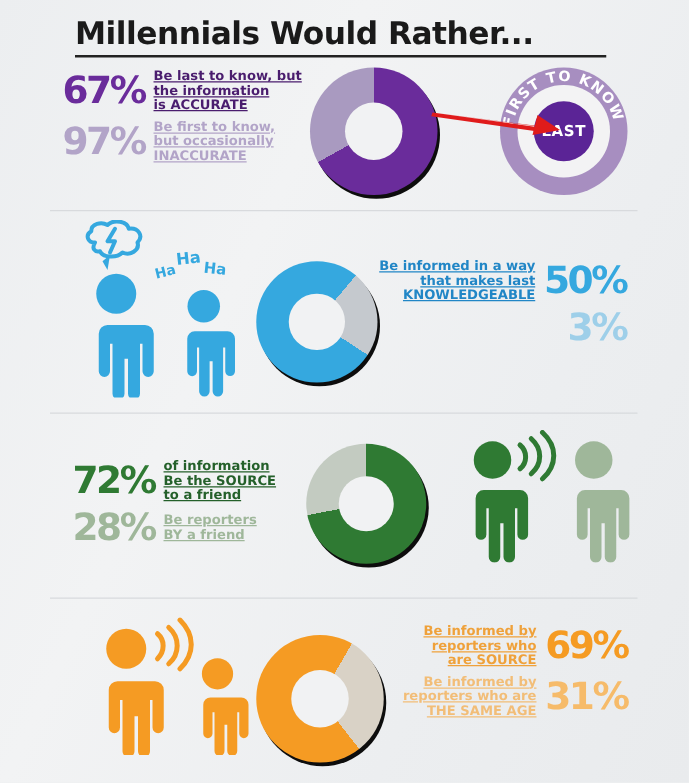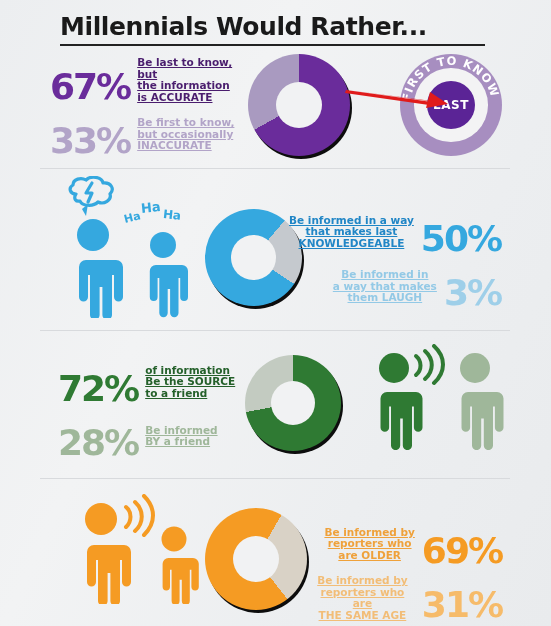--- a/index.html
+++ b/index.html
@@ -26,28 +26,28 @@
 
   
   .row{position:absolute;left:0;width:551px;}
 
   
   .pct-block{position:absolute;}
   .pct-line{display:flex;align-items:center;}
   .pct-line.right{justify-content:flex-end;}
   .pct{
     font-family:"DejaVu Sans","Liberation Sans",sans-serif;
-    font-weight:bold;font-size:36px;line-height:0.95;letter-spacing:-2px;margin-top:14px;
+    font-weight:bold;font-size:30px;line-height:0.95;letter-spacing:-2px;
   }
   .lbl{
     font-family:"DejaVu Sans","Liberation Sans",sans-serif;
     font-weight:bold;font-size:10.5px;line-height:11.5px;text-decoration:underline;
   }
   .lbl.l{margin-left:7px;text-align:left;}
-  .lbl.r{margin-right:7px;text-align:center;}
+  .lbl.r{margin-right:7px;text-align:right;}
 
   
   .donut{position:absolute;border-radius:50%;}
   .donut .shadow{
     position:absolute;left:2px;top:3px;right:-2px;bottom:-3px;
     border-radius:50%;background:#0d0d0d;
   }
   .donut .ring{position:absolute;inset:0;border-radius:50%;}
   .donut .hole{
     position:absolute;border-radius:50%;background:#f1f2f3;
@@ -93,21 +93,21 @@
     <div class="pct-block" style="left:50px;top:8px;width:195px">
       <div class="pct-line">
         <div class="pct" style="color:#6a2c9b">67%</div>
         <div class="lbl l" style="color:#4a1d6e">
           <div>Be last to know, but</div>
           <div>the information</div>
           <div>is ACCURATE</div>
         </div>
       </div>
       <div class="pct-line" style="margin-top:6px">
-        <div class="pct" style="color:#b2a4c8">33%</div>
+        <div class="pct" style="color:#b2a4c8">97%</div>
         <div class="lbl l" style="color:#b2a4c8">
           <div>Be first to know,</div>
           <div>but occasionally</div>
           <div>INACCURATE</div>
         </div>
       </div>
     </div>
 
     <div class="donut" style="left:248px;top:6px;width:102px;height:102px">
       <div class="shadow"></div>
@@ -175,47 +175,42 @@
     <div class="pct-block" style="left:286px;top:32px;width:215px">
       <div class="pct-line right">
         <div class="lbl r" style="color:#2186c6">
           <div>Be informed in a way</div>
           <div>that makes last</div>
           <div>KNOWLEDGEABLE</div>
         </div>
         <div class="pct" style="color:#35a8df">50%</div>
       </div>
       <div class="pct-line right" style="margin-top:6px">
-        <div class="lbl r" style="color:#93c9e6">
-          <div>Be informed in</div>
-          <div>a way that makes</div>
-          <div>them LAUGH</div>
-        </div>
         <div class="pct" style="color:#9ecfe9">3%</div>
       </div>
     </div>
   </div>
 
   <div class="divider" style="top:330px"></div>
 
   <div class="row" style="top:340px;height:130px">
 
-    <div class="pct-block" style="left:58px;top:18px;width:180px">
+    <div class="pct-block" style="left:58px;top:28px;width:180px">
       <div class="pct-line">
         <div class="pct" style="color:#2f7a33">72%</div>
         <div class="lbl l" style="color:#24602a">
           <div>of information</div>
           <div>Be the SOURCE</div>
           <div>to a friend</div>
         </div>
       </div>
       <div class="pct-line" style="margin-top:6px">
         <div class="pct" style="color:#9fb79a">28%</div>
         <div class="lbl l" style="color:#9fb79a">
-          <div>Be informed</div>
+          <div>Be reporters</div>
           <div>BY a friend</div>
         </div>
       </div>
     </div>
 
     <div class="donut" style="left:245px;top:15px;width:96px;height:96px">
       <div class="shadow"></div>
       <div class="ring" style="background:conic-gradient(#2f7a33 0deg 259deg,#c3cbc1 259deg 360deg)"></div>
       <div class="hole"></div>
     </div>
@@ -264,26 +259,26 @@
         <path d="M7 32 h38 a5.8 5.8 0 0 1 5.8 5.8 v23 a3.7 3.7 0 0 1 -7.4 0 v-17 h-1.6 v31 a4 4 0 0 1 -8 0 v-21 h-2.2 v21 a4 4 0 0 1 -8 0 v-31 h-1.6 v17 a3.7 3.7 0 0 1 -7.4 0 v-23 a5.8 5.8 0 0 1 5.8 -5.8 z" fill="#f59b23"></path>
       </svg>
     </div>
 
     <div class="donut" style="left:205px;top:16px;width:102px;height:102px">
       <div class="shadow"></div>
       <div class="ring" style="background:conic-gradient(from 30deg,#d9d2c6 0deg 112deg,#f59b23 112deg 360deg)"></div>
       <div class="hole"></div>
     </div>
 
-    <div class="pct-block" style="left:310px;top:28px;width:192px">
+    <div class="pct-block" style="left:310px;top:8px;width:192px">
       <div class="pct-line right">
         <div class="lbl r" style="color:#efa13a">
           <div>Be informed by</div>
           <div>reporters who</div>
-          <div>are OLDER</div>
+          <div>are SOURCE</div>
         </div>
         <div class="pct" style="color:#f59b23">69%</div>
       </div>
       <div class="pct-line right" style="margin-top:6px">
         <div class="lbl r" style="color:#f2bd77">
           <div>Be informed by</div>
           <div>reporters who are</div>
           <div>THE SAME AGE</div>
         </div>
         <div class="pct" style="color:#f6bb6a">31%</div>

